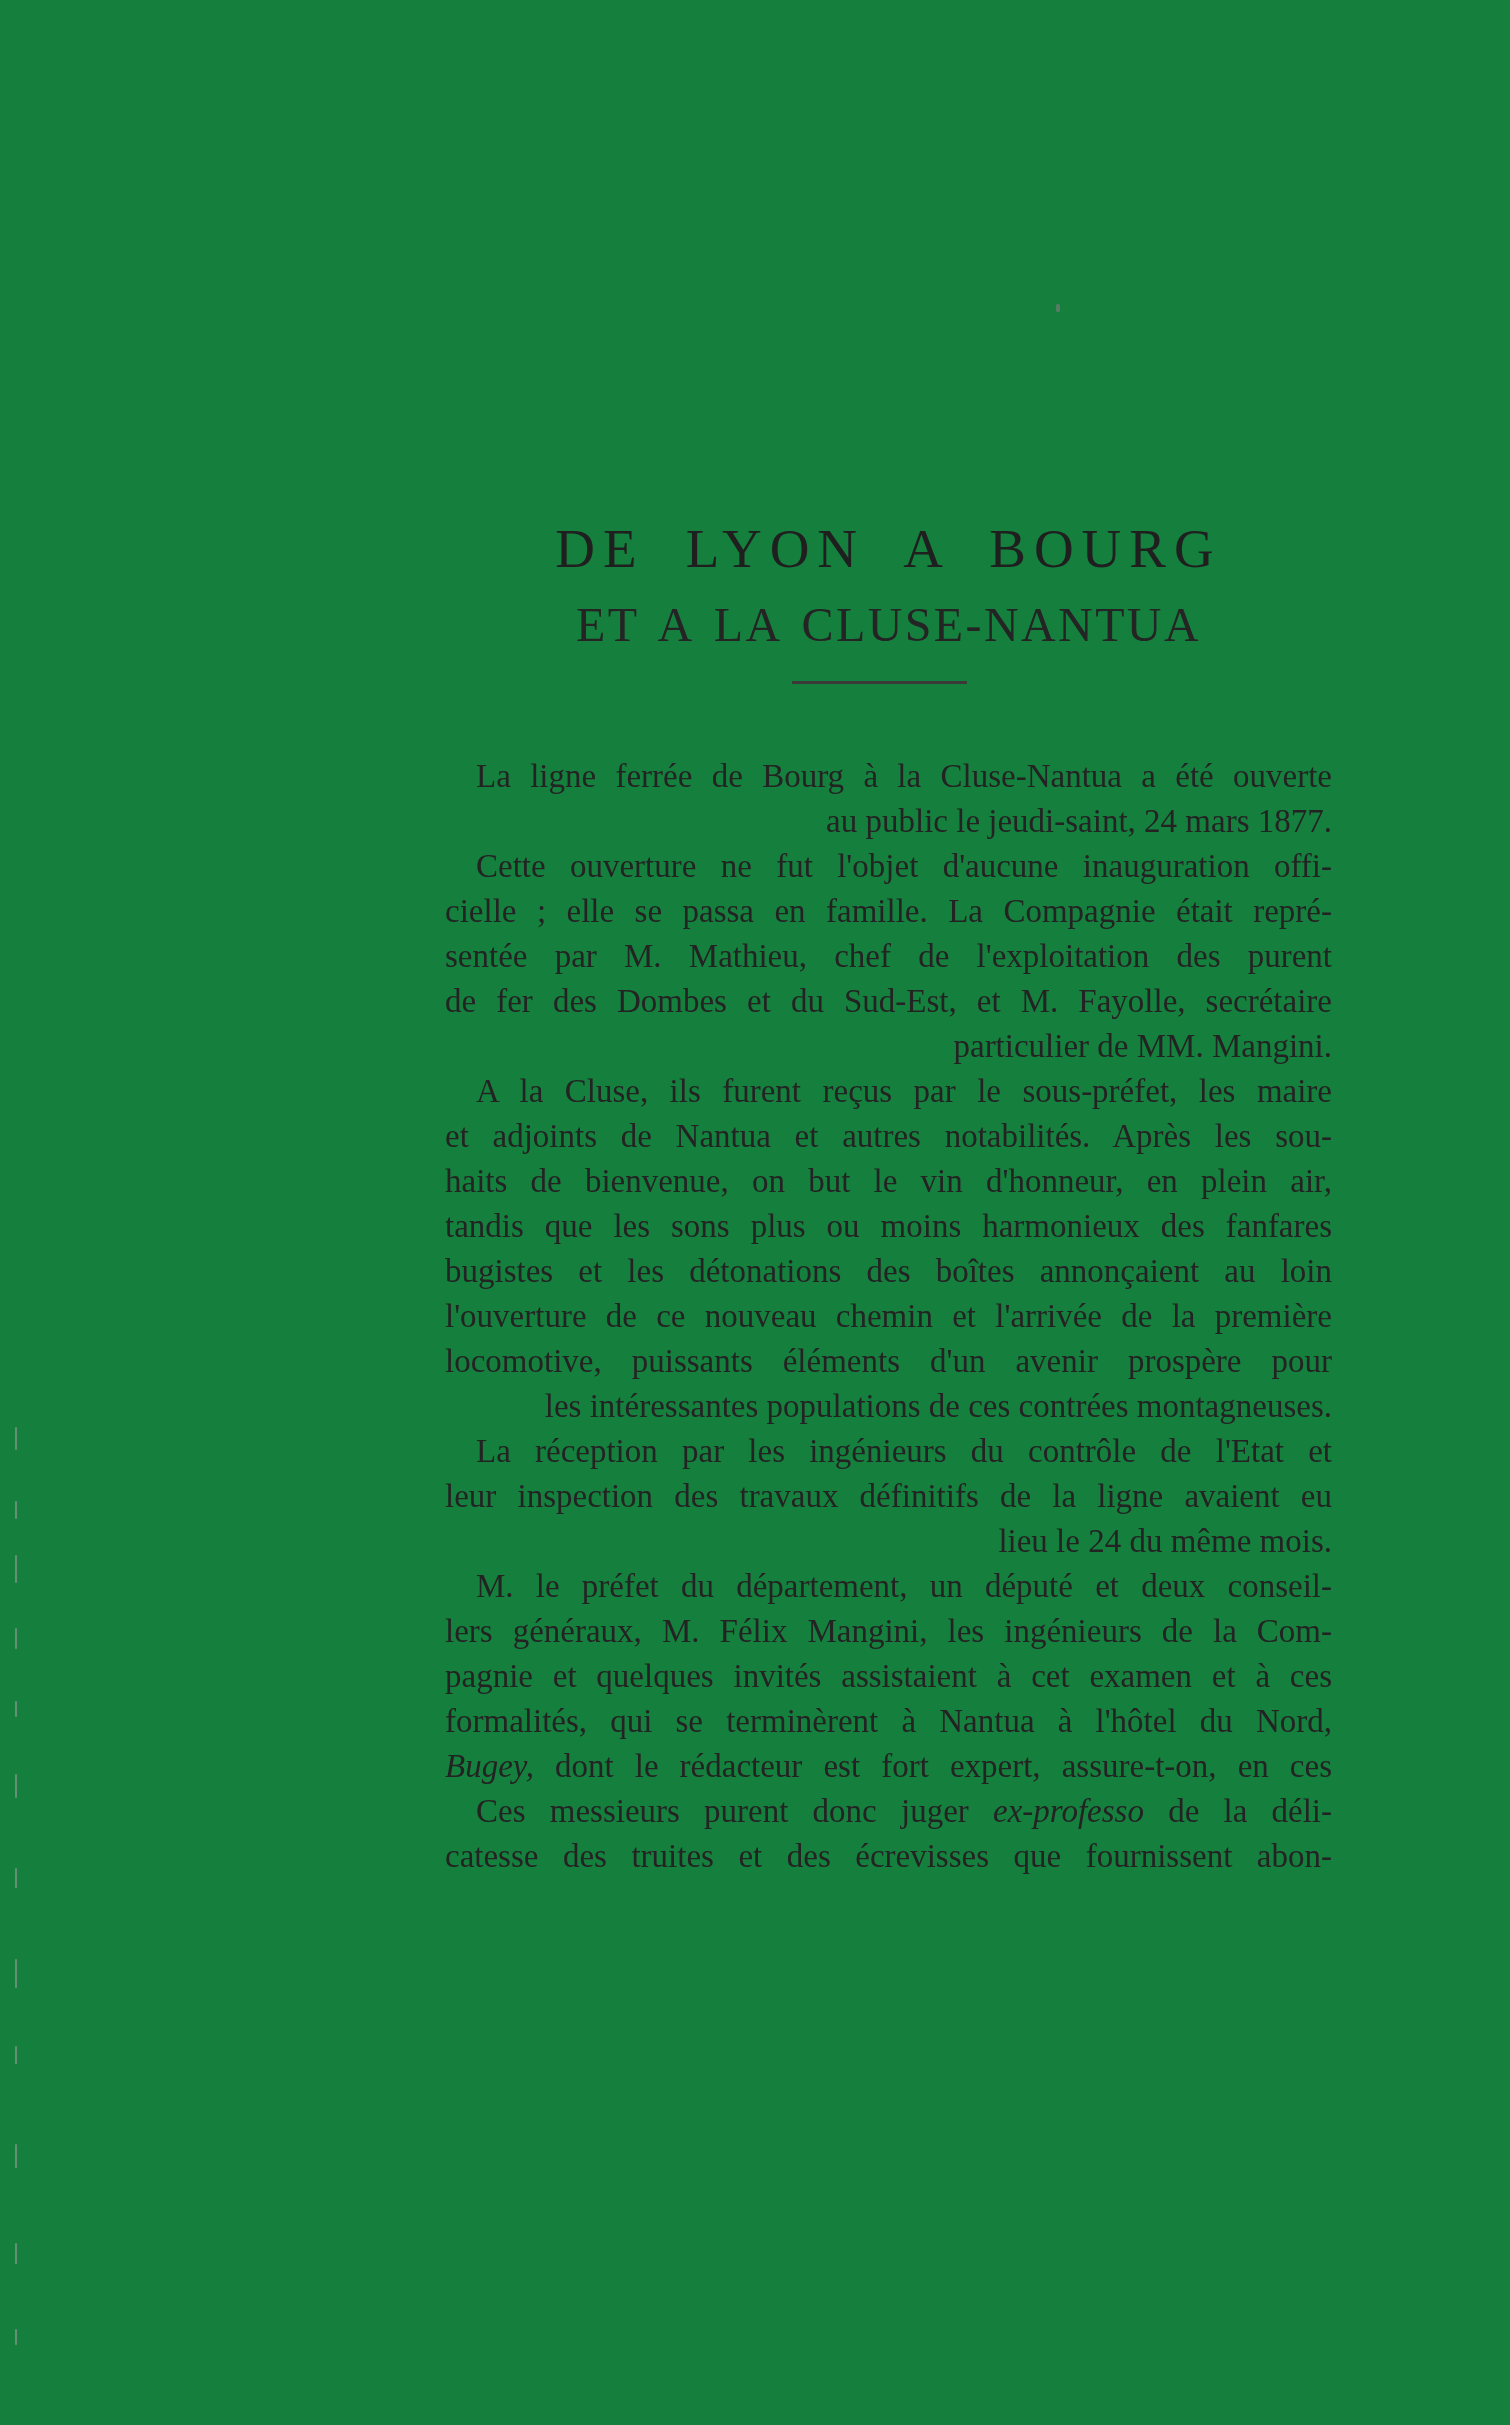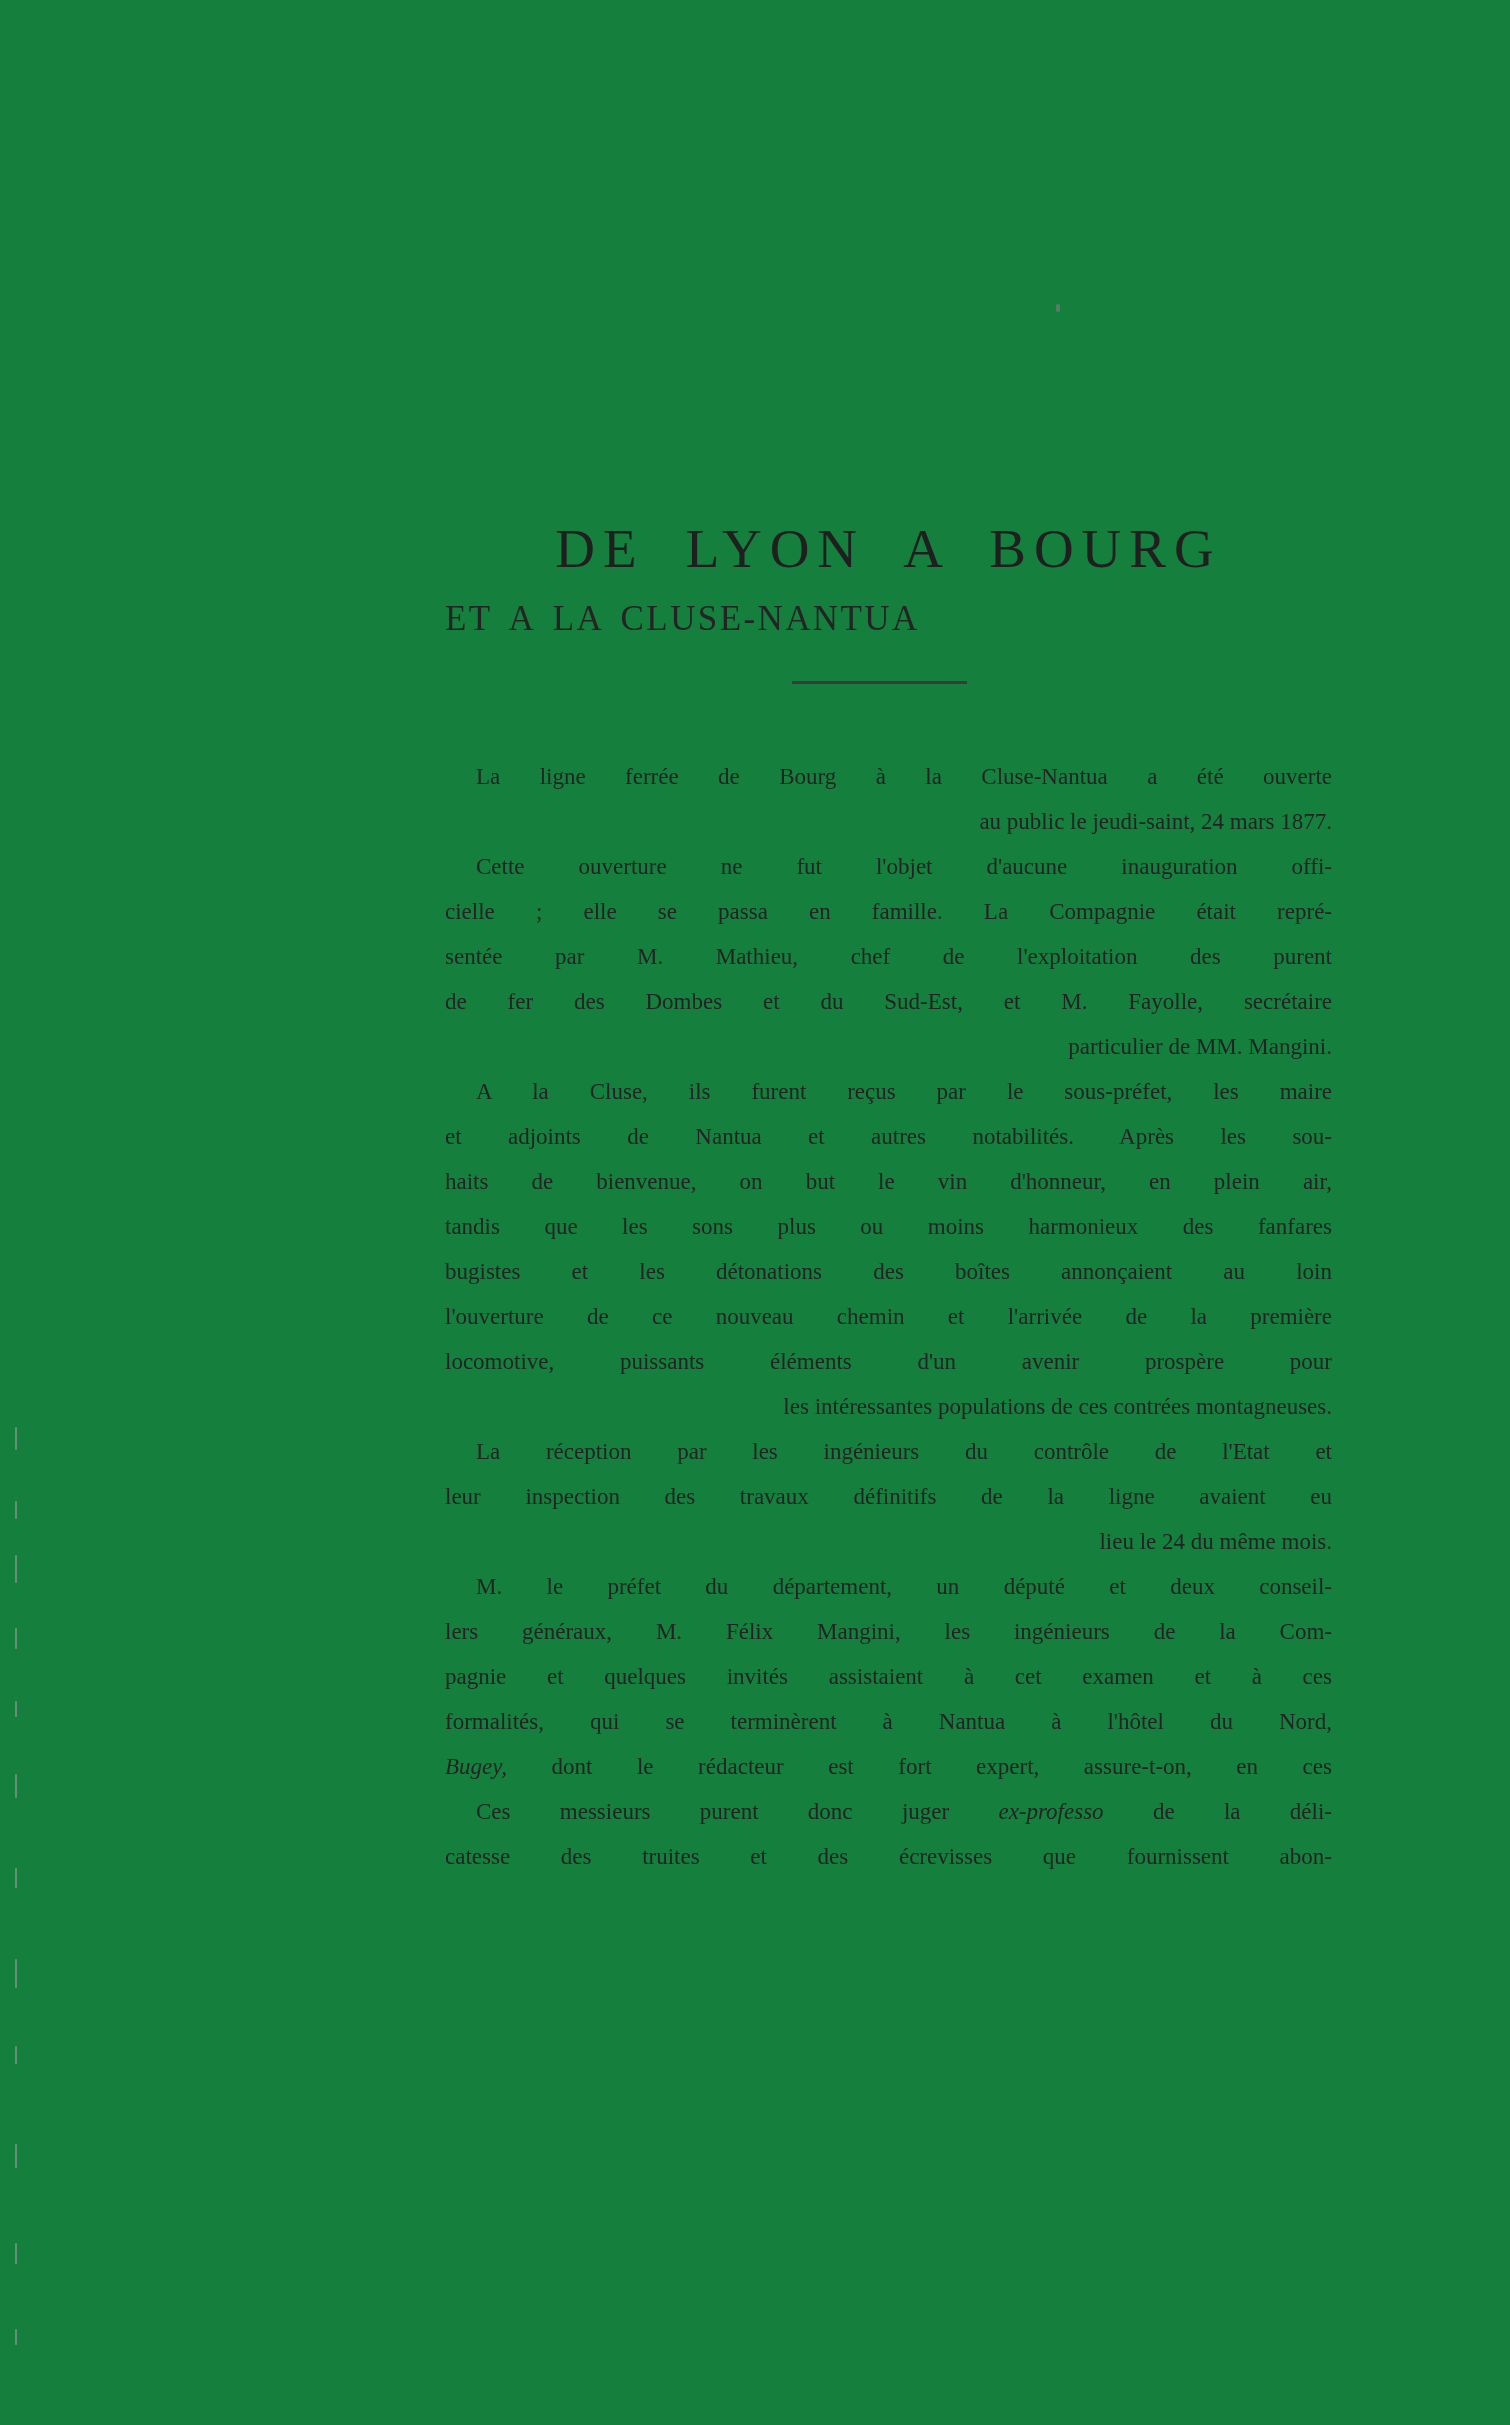--- a/index.html
+++ b/index.html
@@ -13,30 +13,30 @@
     font-family: "Liberation Serif", "DejaVu Serif", serif;
     color: #262626;
   }
   .title {
     position: absolute; left: 445px; top: 521px; width: 887px; margin: 0;
     text-align: center; font-size: 55px; font-weight: 400;
     letter-spacing: 8px; word-spacing: 19.5px; line-height: 1; color: #1f1f1f;
   }
   .subtitle {
     position: absolute; left: 445px; top: 601px; width: 887px; margin: 0;
-    text-align: left; font-size: 35px; font-weight: 400;
+    text-align: center; font-size: 48px; font-weight: 400;
     letter-spacing: 2.4px; word-spacing: 7.3px; line-height: 1; color: #242424;
   }
   .rule {
     position: absolute; left: 792px; top: 681px; width: 175px; height: 3.2px;
     background: #3a3a3a;
   }
   .text-block {
     position: absolute; left: 445px; top: 754px; width: 887px;
-    font-size: 23px; line-height: 45px; color: #232323;
+    font-size: 33px; line-height: 45px; color: #232323;
   }
   .para { margin: 0; }
   .line { text-align: justify; text-align-last: justify; }
   .line.flush { text-align: right; text-align-last: auto; }
   .line.first { text-indent: 31px; }
   .it { font-style: italic; }
   .tick {
     position: absolute; left: 14.6px; width: 2.4px;
     background: #9b9b9b; opacity: .6; border-radius: 0.8px;
   }

